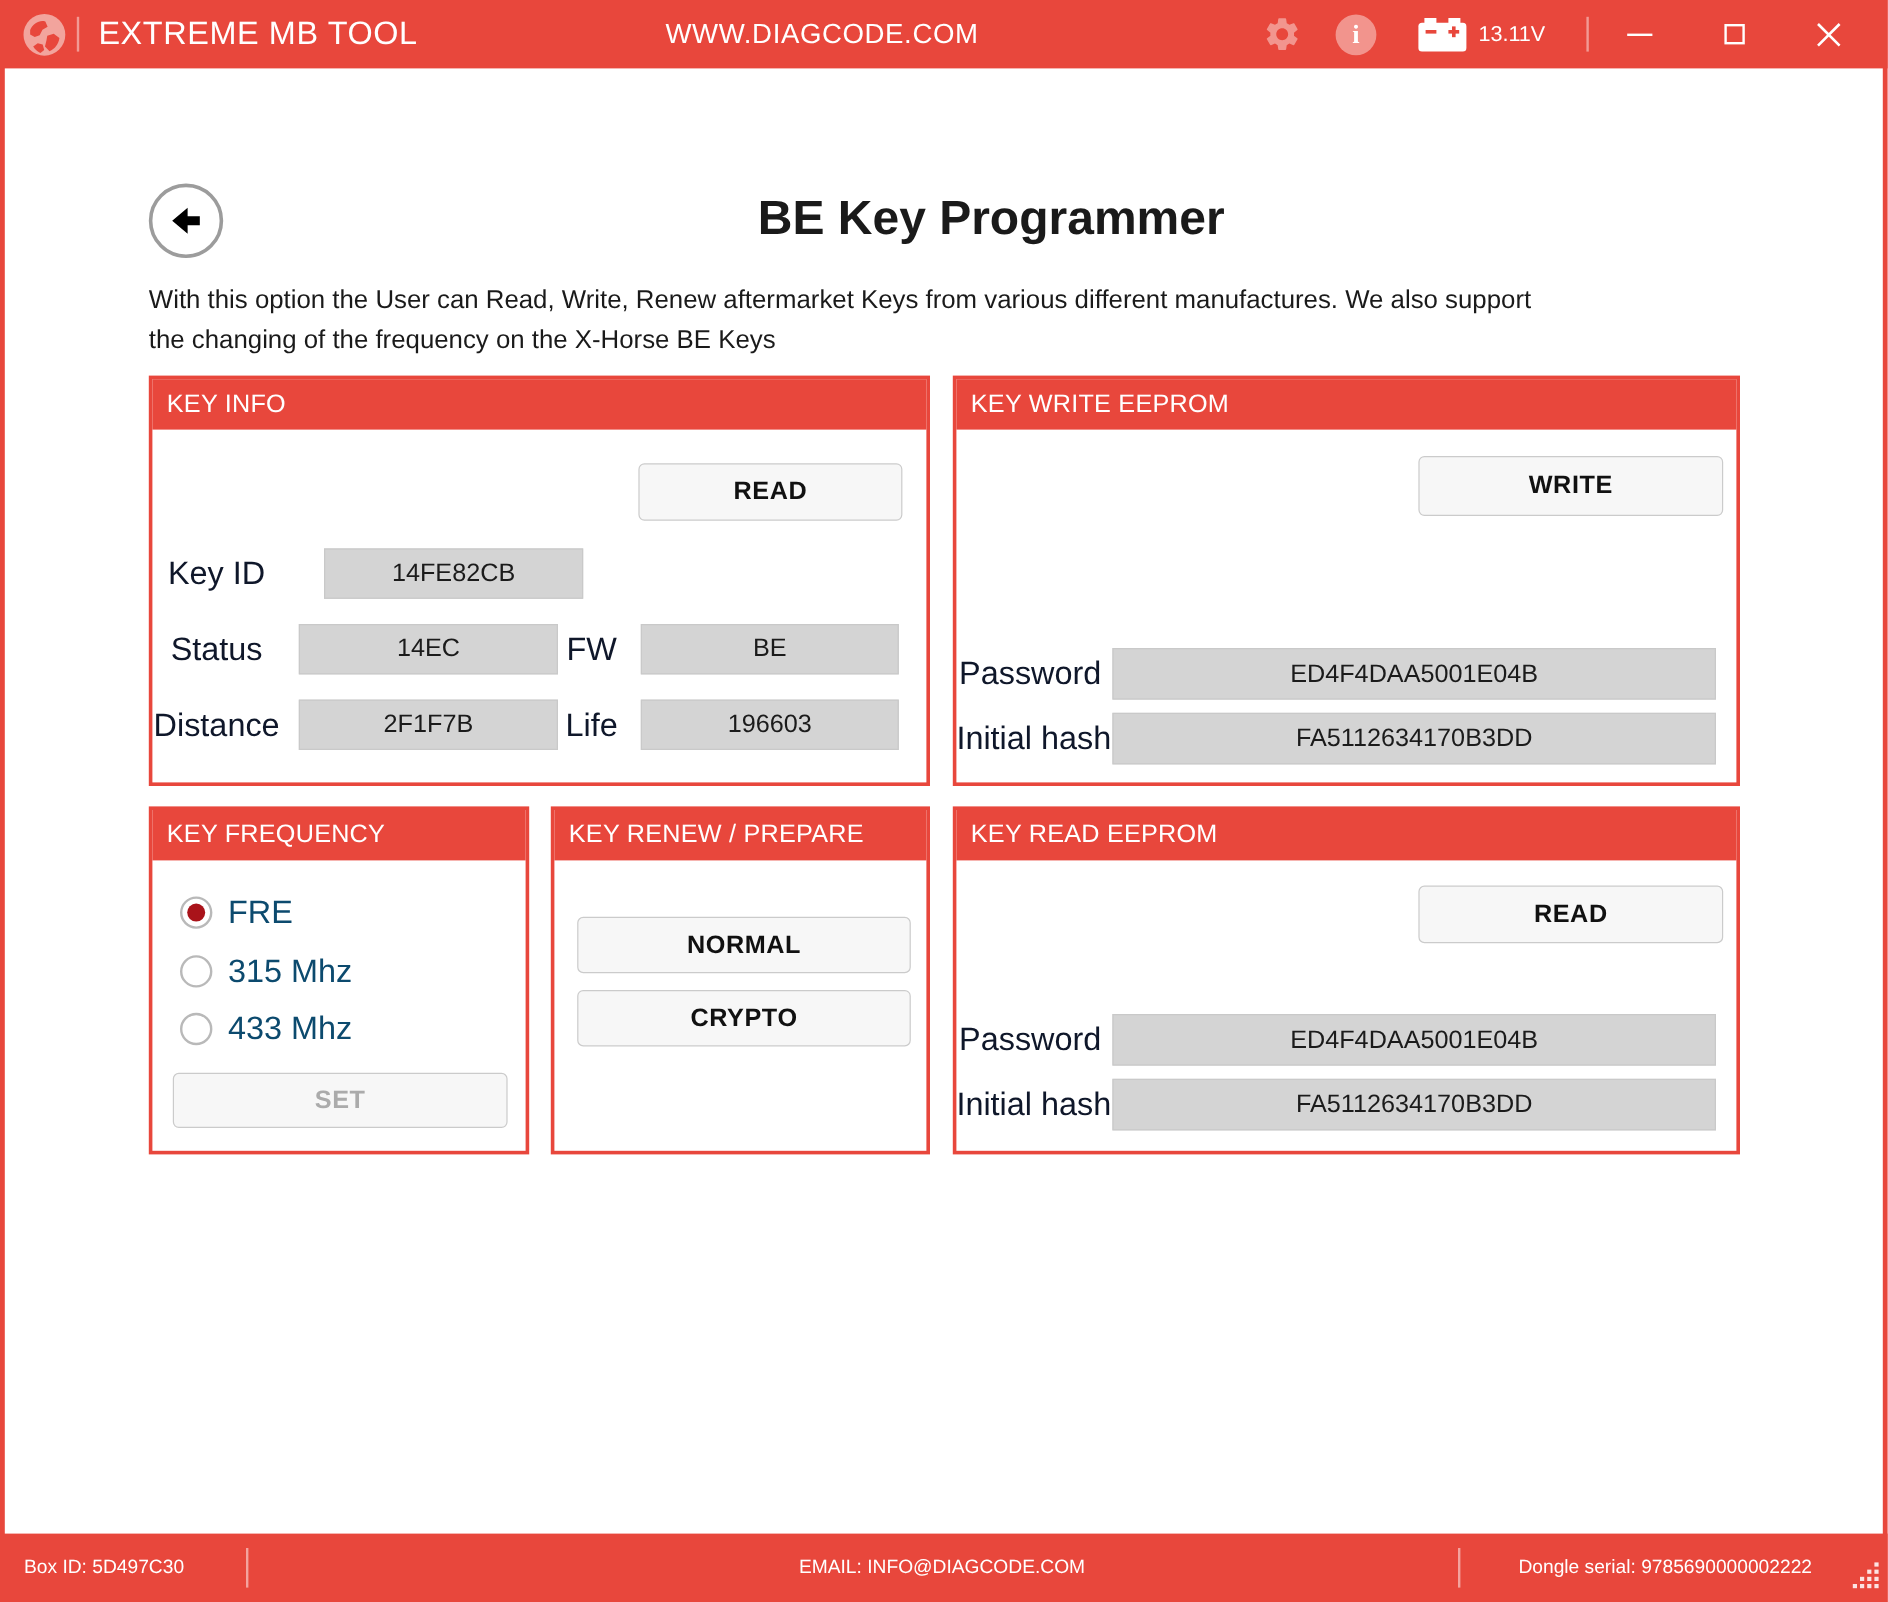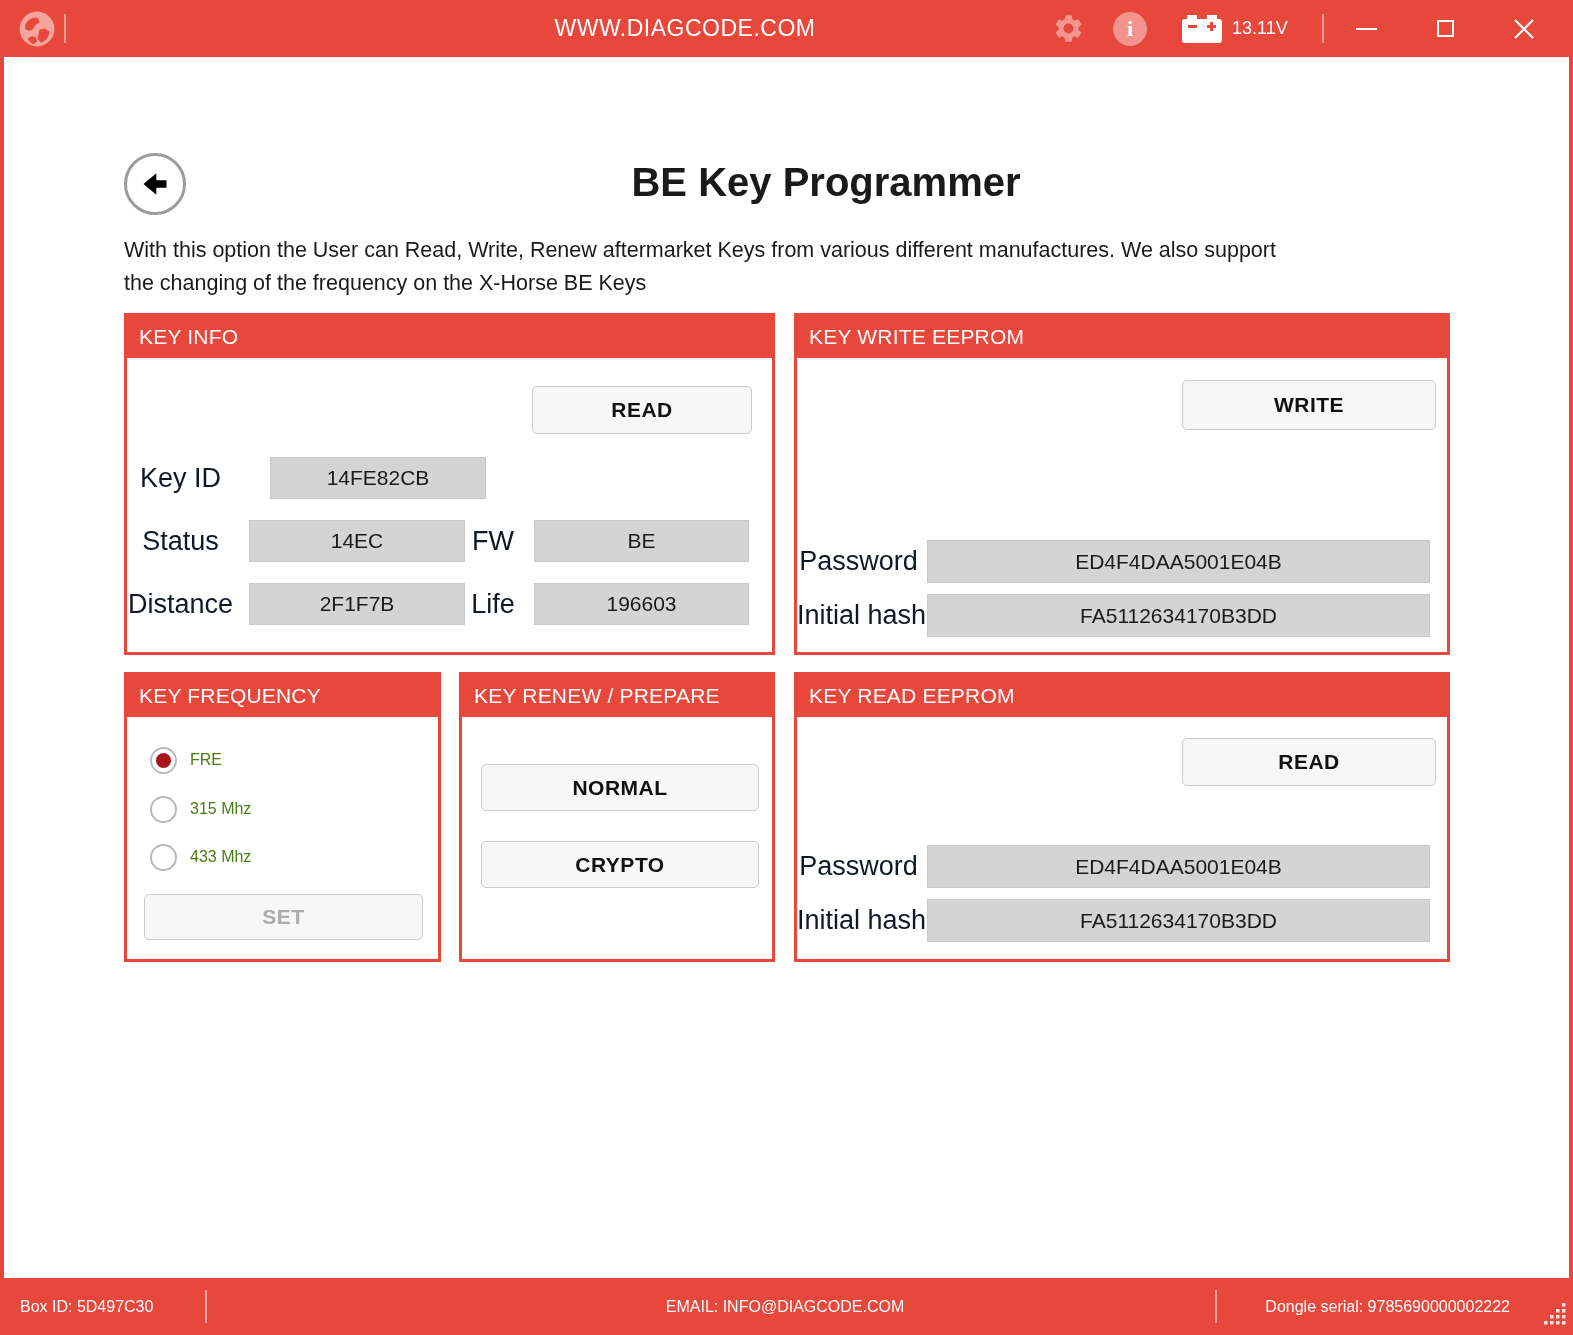--- a/index.html
+++ b/index.html
@@ -55,21 +55,21 @@
   #panel-key-freq{left:120px;top:672px;width:317px;height:290px;}
   #panel-key-renew{left:455px;top:672px;width:316px;height:290px;}
   #panel-key-read{left:790px;top:672px;width:656px;height:290px;}
 
   
   .radio-row{position:absolute;left:23px;display:flex;align-items:center;gap:13px;height:30px;cursor:pointer;}
   .radio-circle{width:27px;height:27px;border:2px solid #B9B9B9;border-radius:50%;background:#fff;
                 display:flex;align-items:center;justify-content:center;flex:0 0 auto;}
   .radio-dot{width:15px;height:15px;border-radius:50%;background:transparent;}
   .radio-dot.selected{background:var(--radio-sel);}
-  .radio-label{font-size:16px;color:#4d7c0f;}
+  .radio-label{font-size:27px;color:#0c4a6e;}
 
   
   .statusbar{position:absolute;left:-4px;bottom:0;width:1573px;height:57px;background:var(--accent);}
   .sb-item{position:absolute;top:0;height:57px;display:flex;align-items:center;color:#fff;font-size:16px;font-weight:300;white-space:nowrap;}
   .sb-sep{position:absolute;top:12px;width:2px;height:33px;background:rgba(255,255,255,0.5);}
   .grip{position:absolute;right:6px;bottom:5px;}
 </style>
 </head>
 <body>
 
@@ -78,20 +78,21 @@
   <div class="titlebar">
     <div class="tb-item globe">
       <svg width="38" height="38" viewBox="0 0 24 24">
         <circle cx="12" cy="12" r="11" fill="#F2A49D"></circle>
         <path fill="#E8473C" d="M4.5 9.5c1.5-3.5 5-5.5 8-4.5l1.2 2.8-2.7 1.6-1.5 2.8-2.6 1-2.4-1.4z"></path>
         <path fill="#E8473C" d="M13.5 12.5l3.4-1 3 2.2c-.4 3.2-2.4 5.8-5.2 7l-2.4-2.6.8-3.2z"></path>
         <path fill="#E8473C" d="M8.5 16.5l2.6.6.8 2.9-2 1.6c-1.6-.7-2.9-1.9-3.8-3.4z"></path>
       </svg>
     </div>
     <div class="tb-sep" style="left:64px;"></div>
+    <div class="tb-item app-title">EXTREME MB TOOL</div>
     <div class="tb-item site">WWW.DIAGCODE.COM</div>
 
     <div class="winbtn" style="left:1046px;">
       <svg width="33" height="33" viewBox="0 0 24 24" fill="#F2958E">
         <path d="M19.14,12.94c0.04-0.3,0.06-0.61,0.06-0.94c0-0.32-0.02-0.64-0.07-0.94l2.03-1.58c0.18-0.14,0.23-0.41,0.12-0.61 l-1.92-3.32c-0.12-0.22-0.37-0.29-0.59-0.22l-2.39,0.96c-0.5-0.38-1.03-0.7-1.62-0.94L14.4,2.81c-0.04-0.24-0.24-0.41-0.48-0.41 h-3.84c-0.24,0-0.43,0.17-0.47,0.41L9.25,5.35C8.66,5.59,8.12,5.92,7.63,6.29L5.24,5.33c-0.22-0.08-0.47,0-0.59,0.22L2.74,8.87 C2.62,9.08,2.66,9.34,2.86,9.48l2.03,1.58C4.84,11.36,4.8,11.69,4.8,12s0.02,0.64,0.07,0.94l-2.03,1.58 c-0.18,0.14-0.23,0.41-0.12,0.61l1.92,3.32c0.12,0.22,0.37,0.29,0.59,0.22l2.39-0.96c0.5,0.38,1.03,0.7,1.62,0.94l0.36,2.54 c0.05,0.24,0.24,0.41,0.48,0.41h3.84c0.24,0,0.44-0.17,0.47-0.41l0.36-2.54c0.59-0.24,1.13-0.56,1.62-0.94l2.39,0.96 c0.22,0.08,0.47,0,0.59-0.22l1.92-3.32c0.12-0.22,0.07-0.47-0.12-0.61L19.14,12.94z M12,15.6c-1.98,0-3.6-1.62-3.6-3.6 s1.62-3.6,3.6-3.6s3.6,1.62,3.6,3.6S13.98,15.6,12,15.6z"></path>
       </svg>
     </div>
     <div class="winbtn" style="left:1108px;">
       <div class="info-circle">i</div>
     </div>
@@ -184,21 +185,21 @@
         <span class="radio-label">433 Mhz</span>
       </div>
       <button class="btn disabled" style="left:17px;top:177px;width:279px;height:46px;">SET</button>
     </div>
   </div>
 
   <div class="panel" id="panel-key-renew">
     <div class="panel-header">KEY RENEW / PREPARE</div>
     <div class="panel-body">
       <button class="btn" style="left:19px;top:47px;width:278px;height:47px;">NORMAL</button>
-      <button class="btn" style="left:19px;top:108px;width:278px;height:47px;margin-top:16px;">CRYPTO</button>
+      <button class="btn" style="left:19px;top:108px;width:278px;height:47px;">CRYPTO</button>
     </div>
   </div>
 
   <div class="panel" id="panel-key-read">
     <div class="panel-header">KEY READ EEPROM</div>
     <div class="panel-body">
       <button class="btn" style="left:385px;top:21px;width:254px;height:48px;">READ</button>
 
       <div class="flabel" style="left:0;top:128px;width:123px;height:43px;line-height:43px;">Password</div>
       <div class="gfield" style="left:130px;top:128px;width:503px;height:43px;">ED4F4DAA5001E04B</div>

